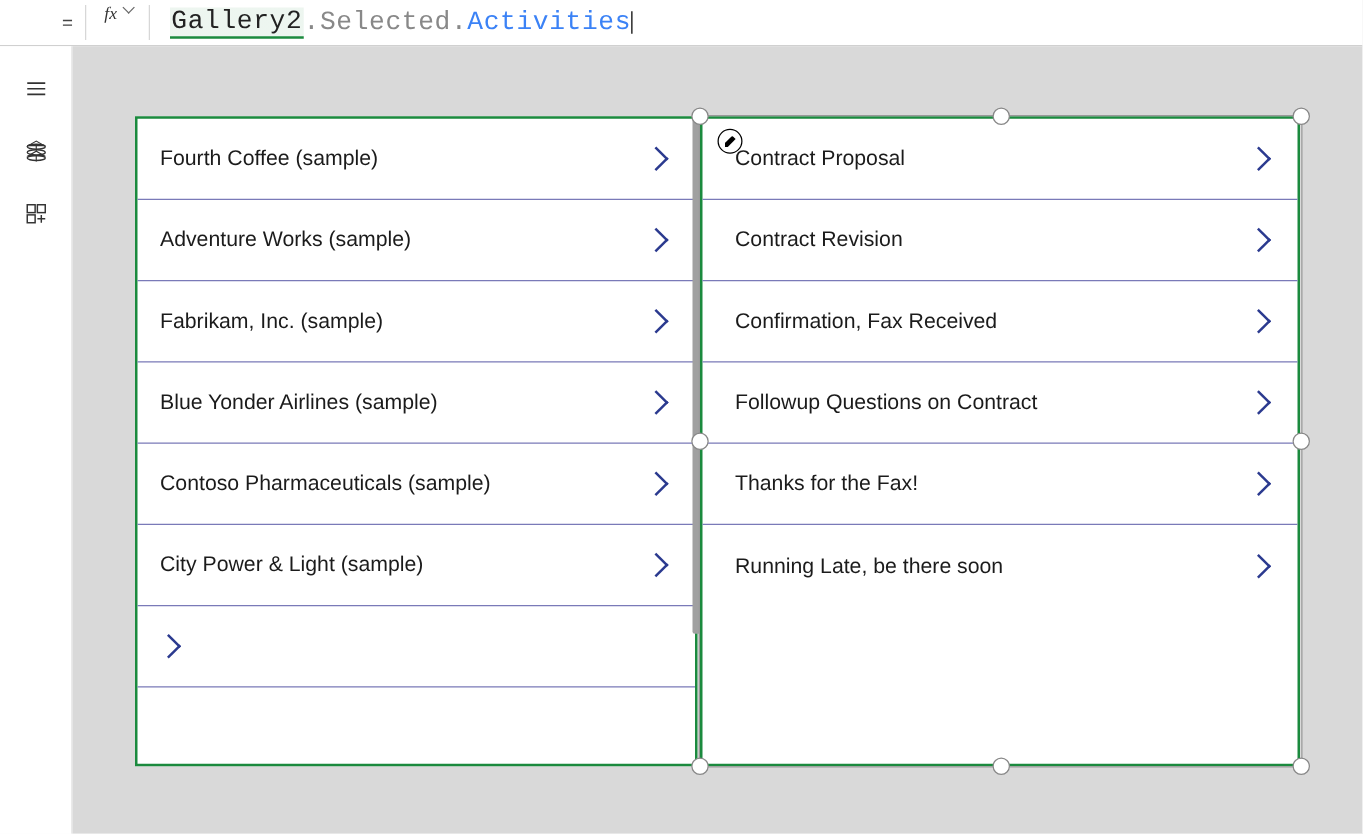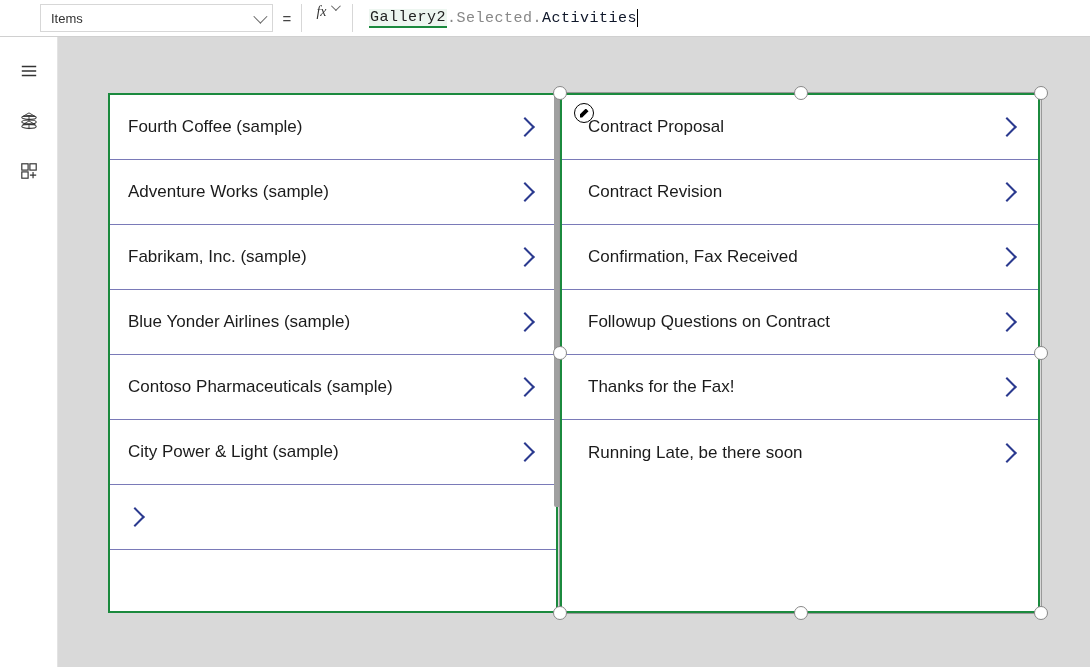--- a/index.html
+++ b/index.html
@@ -38,36 +38,36 @@
       display: flex; justify-content: center; gap: 4px;
       font-style: italic; font-size: 14px; color: #333;
       font-family: "Segoe UI", serif;
     }
     .fx-box .chev-down { width:7px; height:7px; }
     .formula-input {
       flex: 1;
       height: 28px;
       padding: 0 16px;
       font-family: "Consolas", "Courier New", monospace;
-      font-size: 15px;
+      font-size: 21px;
       letter-spacing: 0.5px;
       display: flex;
       align-items: center;
       position: relative;
       text-align: right;
     }
     .formula-token-ref {
       color: #222;
       border-bottom: 2px solid #1b8a3e;
       background: linear-gradient(to bottom, rgba(27,138,62,0.08), rgba(27,138,62,0.08));
       padding: 0 1px;
     }
     .formula-token-op { color: #888; }
     .formula-token-sel { color: #888; }
-    .formula-token-ds { color: #0f172a; }
+    .formula-token-ds { color: #3b82f6; }
     .cursor {
       display:inline-block; width:1px; height:18px; background:#000;
       vertical-align: middle; margin-left:0px;
       animation: blink 1s step-end infinite;
     }
     @keyframes blink { 50% { opacity: 0; } }
     
     .main-area {
       display: flex;
       height: 630px;
@@ -180,24 +180,20 @@
       background: #000;
       clip-path: polygon(70% 0, 100% 30%, 30% 100%, 0 100%, 0 70%);
     }
     
     .gallery.right .gallery-row { padding-left: 26px; }
   </style>
 </head>
 <body>
 
 <div class="formula-bar">
-  <div class="property-select">
-    <span>Items</span>
-    <span class="chev-down"></span>
-  </div>
   <div class="equals">=</div>
   <div class="fx-box">
     <span>fx</span>
     <span class="chev-down"></span>
   </div>
   <div class="formula-input">
     <span class="formula-token-ref">Gallery2</span>
       <span class="formula-token-op">.</span>
       <span class="formula-token-sel">Selected</span>
       <span class="formula-token-op">.</span>

